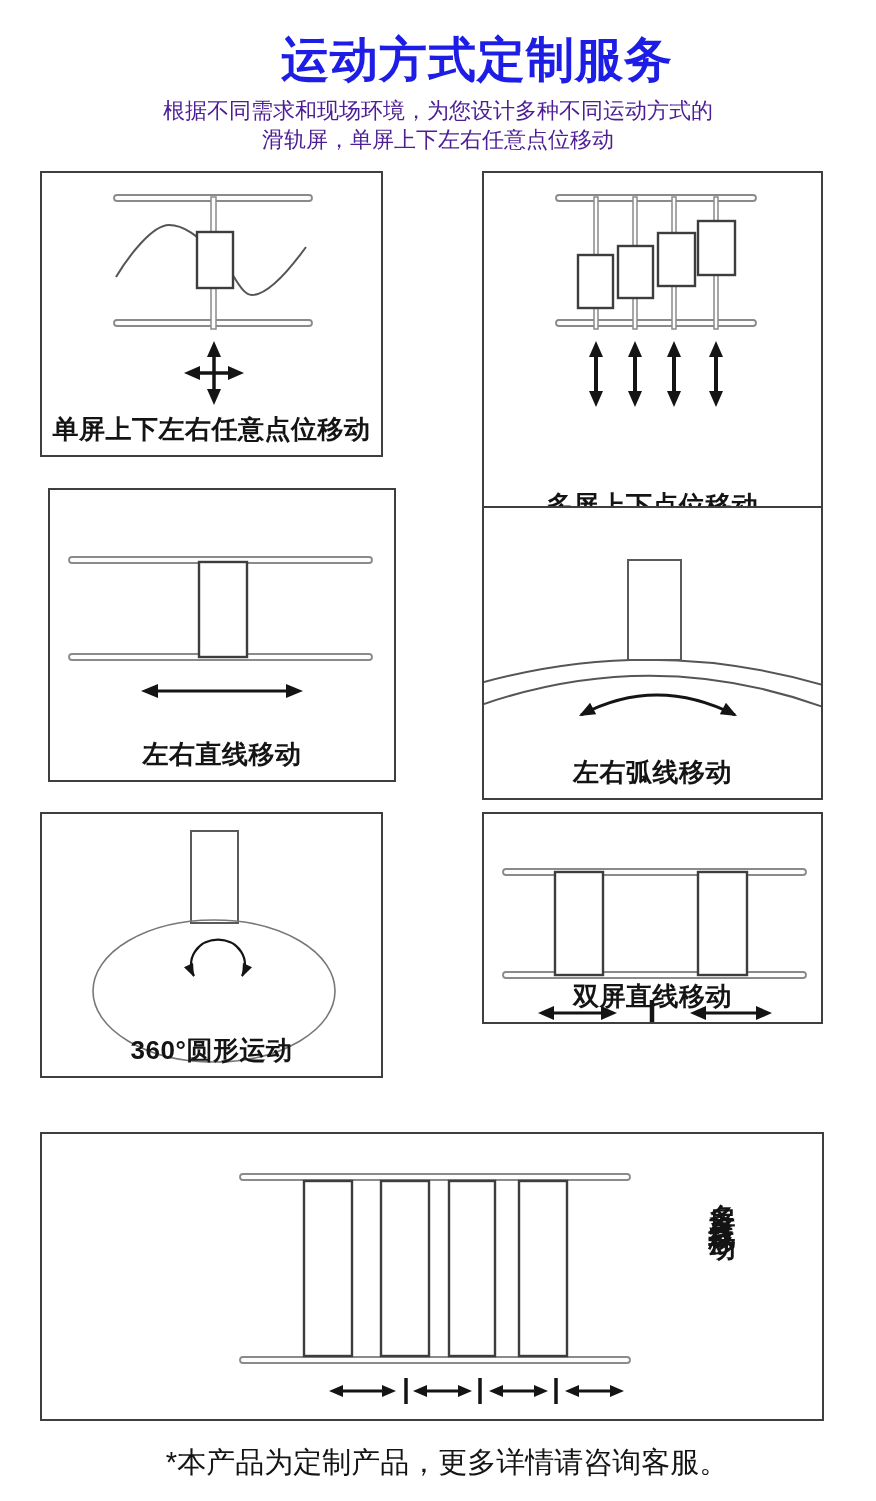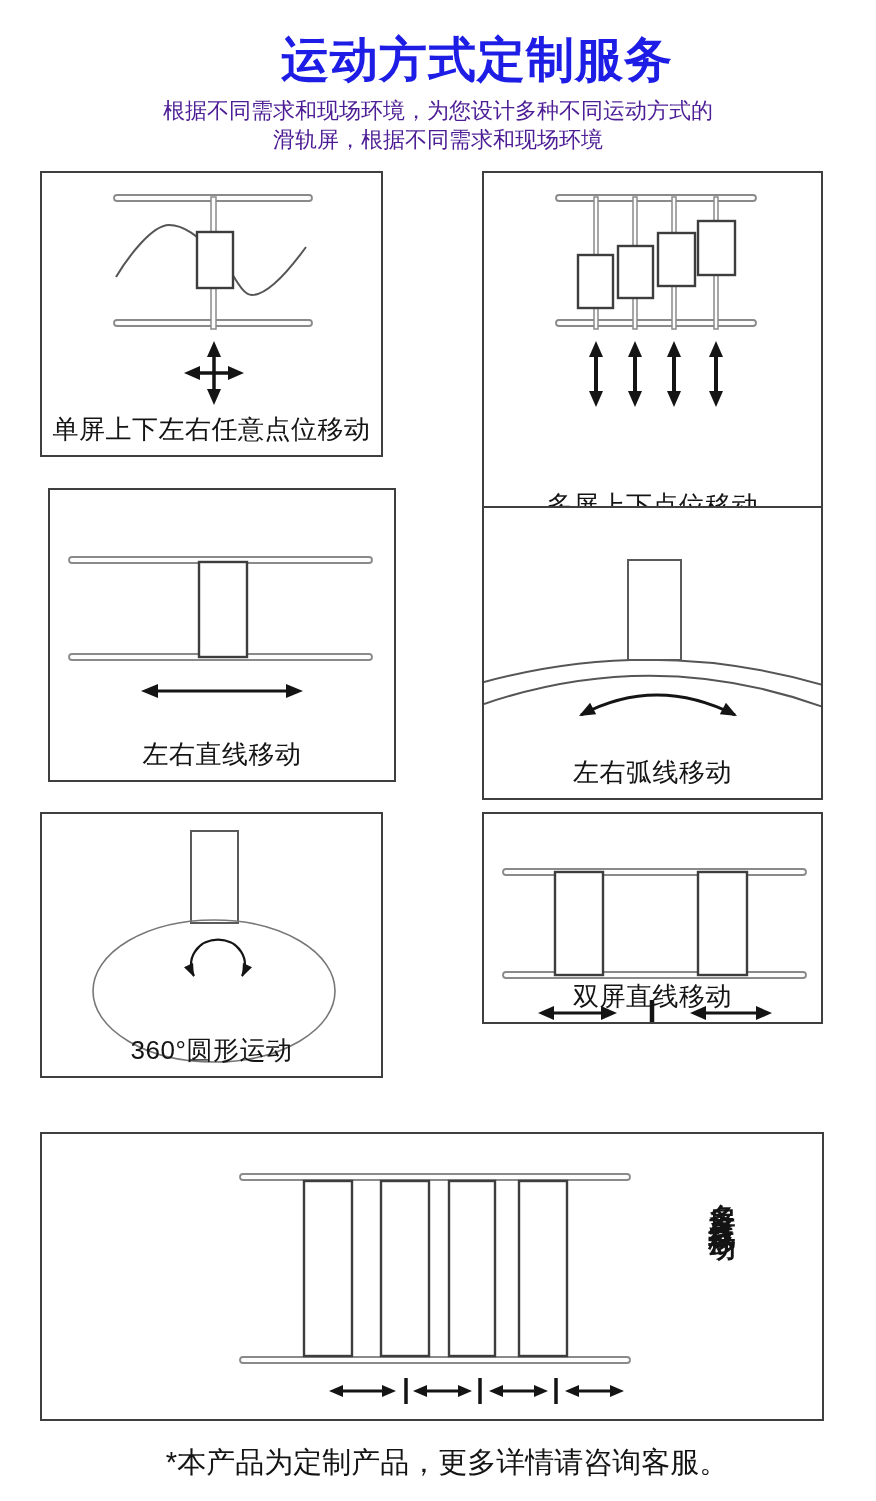--- a/index.html
+++ b/index.html
@@ -5,21 +5,21 @@
   html,body{margin:0;padding:0;background:#fff;}
   .page{position:relative;width:876px;height:1501px;background:#fff;overflow:hidden;
         font-family:"Liberation Sans","DejaVu Sans",sans-serif;color:#141414;}
   .title{position:absolute;top:28px;left:0;width:100%;margin:0;text-align:center;
          font-size:48px;font-weight:800;letter-spacing:1px;}
   .subtitle{position:absolute;top:96px;left:0;width:100%;margin:0;text-align:center;
             font-size:22px;line-height:29px;color:#4c1d95;}
   .card{position:absolute;border:2px solid #3f3f3f;background:#fff;box-sizing:border-box;overflow:hidden;}
   .card svg{position:absolute;left:0;top:0;display:block;}
   .card-label{position:absolute;left:0;right:0;bottom:8px;text-align:center;
-              font-weight:400;font-size:26px;letter-spacing:0.5px;color:#141414;}
+              font-weight:700;font-size:26px;letter-spacing:0.5px;color:#141414;}
   .vlabel{position:absolute;left:662px;top:48px;writing-mode:vertical-rl;
           font-weight:700;font-size:27px;letter-spacing:6px;color:#141414;}
   .footer{position:absolute;top:1434px;left:0;width:100%;margin:9px;text-align:center;
           font-size:29px;color:#141414;}
   
   .rail{fill:#fdfdfd;stroke:#8a8a8a;stroke-width:1.8;}
   .pole{fill:#fdfdfd;stroke:#8a8a8a;stroke-width:1.5;}
   .screen{fill:#fff;stroke:#3d3d3d;stroke-width:2.4;}
   .screen-light{fill:#fff;stroke:#5a5a5a;stroke-width:2;}
   .thin{fill:none;stroke:#555;stroke-width:2;}
@@ -27,21 +27,21 @@
   .aline{stroke:#141414;fill:none;}
   .ahead{fill:#141414;stroke:none;}
 </style>
 </head>
 <body>
 
 <div class="page">
 
   <h1 class="title" style="color: rgb(29, 29, 230); padding-left: 39px;">运动方式定制服务</h1>
   <p class="subtitle"><span>根据不同需求和现场环境，为您设计多种不同运动方式的</span><br>
-    <span>滑轨屏，根据不同需求和现场环境</span></p>
+    <span>滑轨屏，单屏上下左右任意点位移动</span></p>
 
   <div class="card" style="left:40px;top:171px;width:343px;height:286px">
     <svg width="339" height="240" viewBox="0 0 339 240">
       <rect class="rail" x="72" y="22" width="198" height="6" rx="3"></rect>
       <rect class="rail" x="72" y="147" width="198" height="6" rx="3"></rect>
       <rect class="pole" x="169" y="24" width="5" height="132"></rect>
       <path class="thin" d="M74,104 C86,84 110,52 127,52 C144,52 158,66 176,82 C190,95 198,122 210,122 C226,122 248,96 264,74"></path>
       <rect class="screen" x="155" y="59" width="36" height="56"></rect>
       <g>
         <line class="aline" x1="172" y1="182" x2="172" y2="218" stroke-width="3.5"></line>

